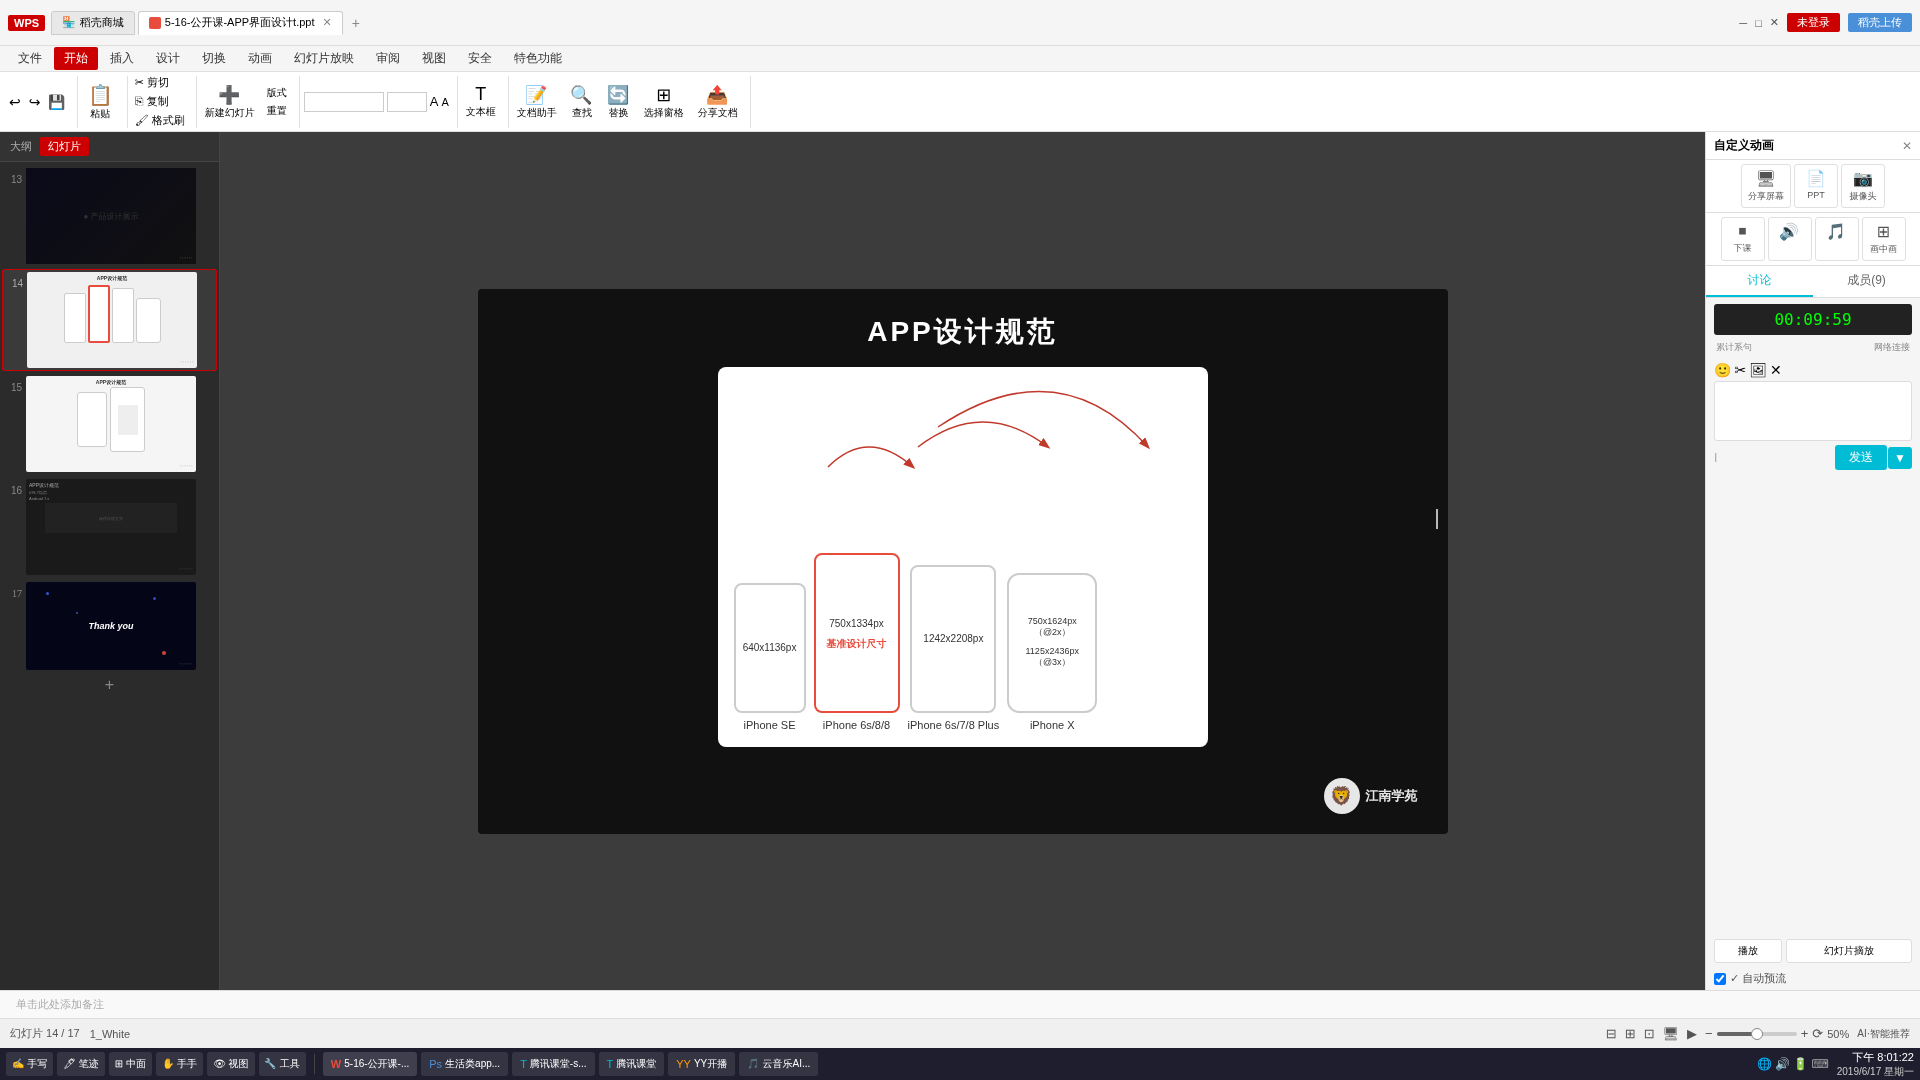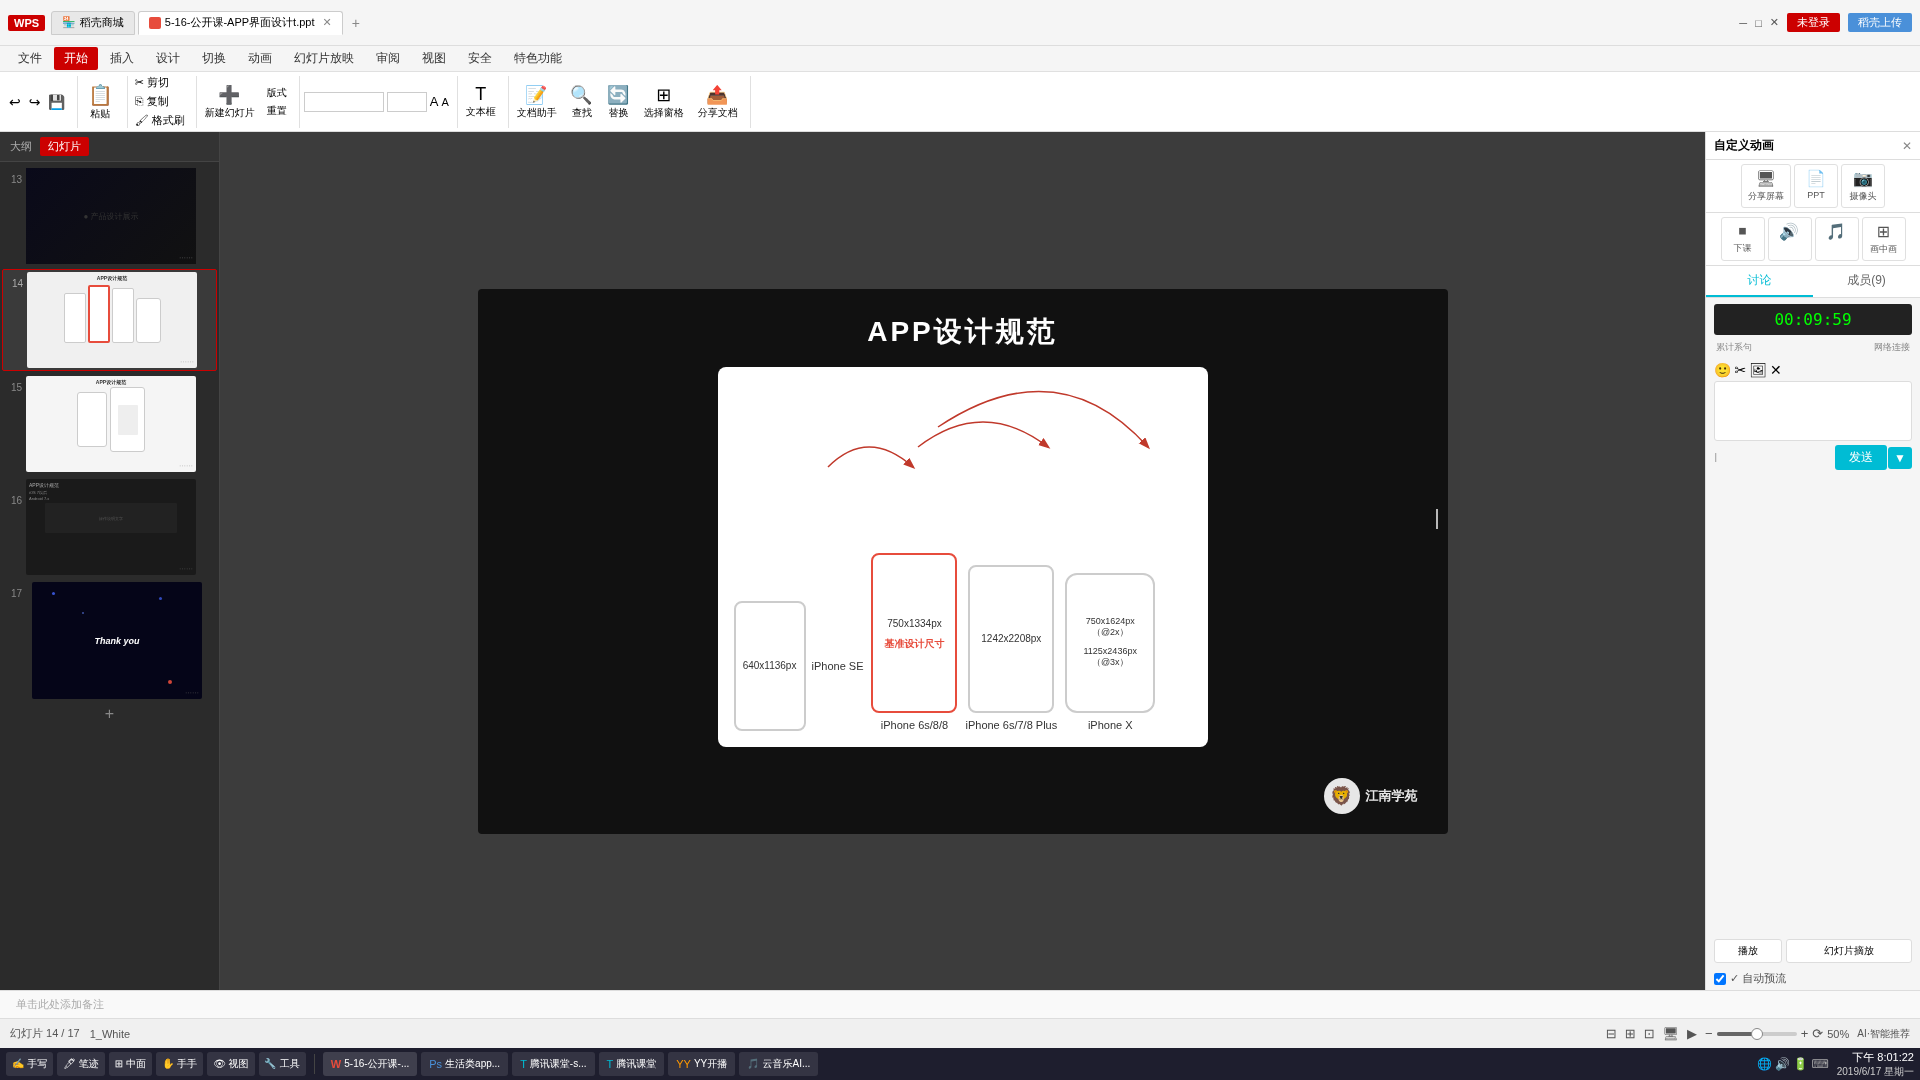--- a/index.html
+++ b/index.html
@@ -162,37 +162,37 @@
                 <div style="width:35px;height:65px;background:#fff;border:1px solid #ccc;border-radius:3px;display:flex;align-items:center;justify-content:center;">
                   <div style="width:20px;height:30px;background:#eee;border-radius:1px;"></div>
                 </div>
               </div>
             </div>
             <span style="position:absolute;bottom:2px;right:3px;font-size:7px;color:#aaa;">⋯⋯</span>
           </div>
         </div>
 
         <div style="display:flex;align-items:flex-start;gap:4px;margin-bottom:3px;cursor:pointer;padding:2px;">
-          <span style="color:#888;font-size:10px;min-width:18px;text-align:right;margin-top:16px;">16</span>
+          <span style="color:#888;font-size:10px;min-width:18px;text-align:right;margin-top:6px;">16</span>
           <div style="width:170px;height:96px;background:#111;border-radius:2px;overflow:hidden;position:relative;">
             <div style="padding:3px;height:100%;background:#1a1a1a;">
               <div style="font-size:5px;color:#aaa;margin-bottom:2px;">APP设计规范</div>
               <div style="font-size:4px;color:#888;margin-bottom:1px;">iOS 7以后</div>
               <div style="font-size:4px;color:#888;margin-bottom:1px;">Android 7.x</div>
               <div style="width:80%;height:30px;background:#222;border-radius:1px;margin:2px auto;display:flex;align-items:center;justify-content:center;">
                 <span style="font-size:4px;color:#555;">操作说明文字</span>
               </div>
             </div>
             <span style="position:absolute;bottom:2px;right:3px;font-size:7px;color:#555;">⋯⋯</span>
           </div>
         </div>
 
         <div style="display:flex;align-items:flex-start;gap:4px;margin-bottom:3px;cursor:pointer;padding:2px;">
-          <span style="color:#888;font-size:10px;min-width:18px;text-align:right;margin-top:6px;">17</span>
-          <div style="width:170px;height:117px;background:#050518;border-radius:2px;overflow:hidden;position:relative;margin-left:6px;">
+          <span style="color:#888;font-size:10px;min-width:18px;text-align:right;margin-top:6px;font-family:Liberation Serif, serif;">17</span>
+          <div style="width:170px;height:88px;background:#050518;border-radius:2px;overflow:hidden;position:relative;">
             <div style="width:100%;height:100%;display:flex;align-items:center;justify-content:center;position:relative;">
 
               <div style="position:absolute;top:10px;left:20px;width:3px;height:3px;background:#4466ff;border-radius:50%;opacity:0.8;"></div>
               <div style="position:absolute;top:30px;left:50px;width:2px;height:2px;background:#6688ff;border-radius:50%;opacity:0.6;"></div>
               <div style="position:absolute;bottom:15px;right:30px;width:4px;height:4px;background:#e74c3c;border-radius:50%;opacity:0.9;"></div>
               <div style="position:absolute;top:15px;right:40px;width:3px;height:3px;background:#4466ff;border-radius:50%;opacity:0.7;"></div>
               <span style="color:#fff;font-size:9px;font-weight:bold;font-style:italic;">Thank you</span>
             </div>
             <span style="position:absolute;bottom:2px;right:3px;font-size:7px;color:#555;">⋯⋯</span>
           </div>
@@ -225,21 +225,21 @@
                 <path d="M0,0 L0,6 L8,3 z" fill="#c0392b"></path>
               </marker>
               <marker id="arrow3" markerWidth="8" markerHeight="8" refX="6" refY="3" orient="auto">
                 <path d="M0,0 L0,6 L8,3 z" fill="#c0392b"></path>
               </marker>
             </defs>
           </svg>
 
           <div style="display:flex;align-items:flex-end;gap:8px;padding:90px 16px 16px 16px;height:100%;position:relative;z-index:1;">
 
-            <div style="display:flex;flex-direction:row;align-items:center;gap:6px;">
+            <div style="display:flex;flex-direction:column;align-items:center;gap:6px;">
               <div style="width:72px;height:130px;border:2px solid #ccc;border-radius:8px;background:#fff;display:flex;flex-direction:column;align-items:center;justify-content:center;gap:4px;">
                 <div style="font-size:10px;color:#333;text-align:center;padding:4px;">640x1136px</div>
               </div>
               <div style="font-size:11px;color:#333;text-align:center;">iPhone SE</div>
             </div>
 
             <div style="display:flex;flex-direction:column;align-items:center;gap:6px;">
               <div style="width:86px;height:160px;border:2px solid #e74c3c;border-radius:8px;background:#fff;display:flex;flex-direction:column;align-items:center;justify-content:center;gap:4px;">
                 <div style="font-size:10px;color:#333;text-align:center;padding:4px;">750x1334px</div>
                 <div style="font-size:10px;color:#e74c3c;font-weight:bold;text-align:center;">基准设计尺寸</div>

